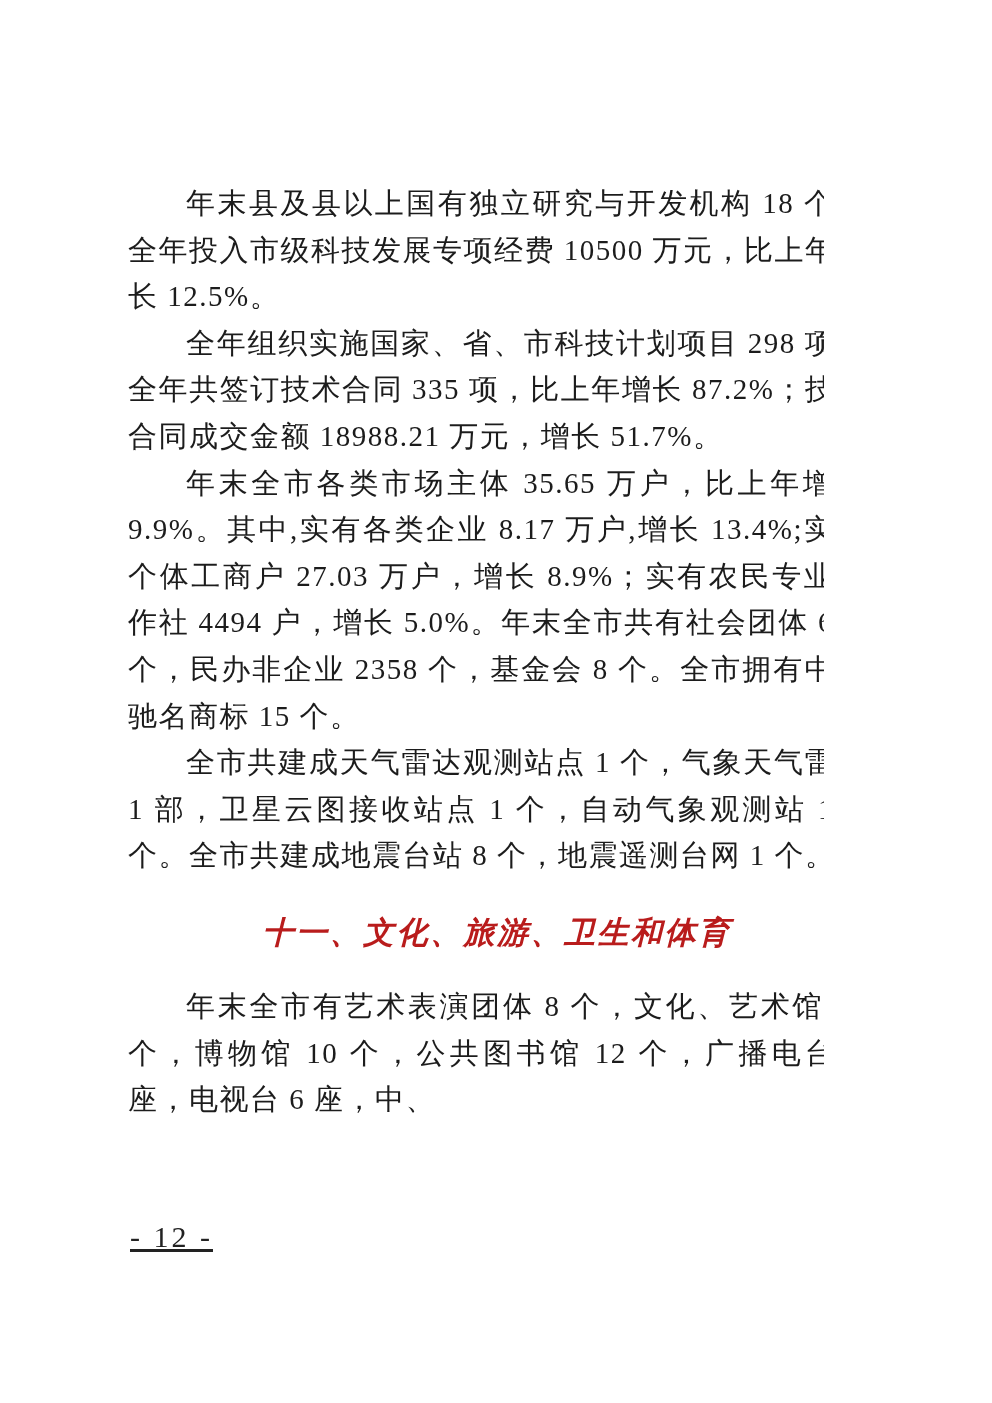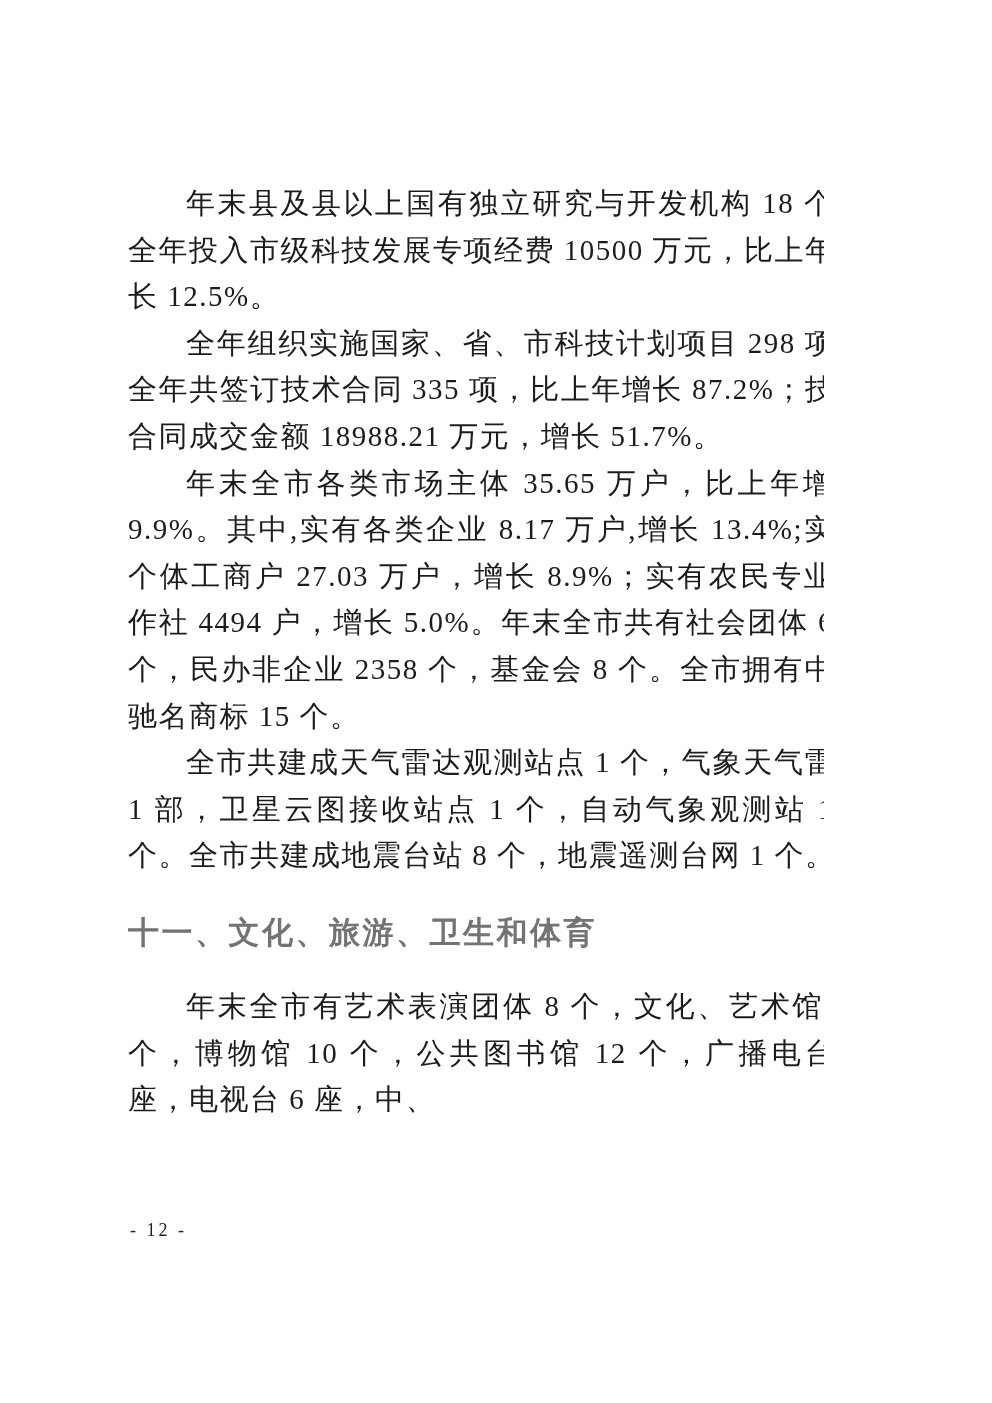--- a/index.html
+++ b/index.html
@@ -31,31 +31,34 @@
     text-justify: inter-ideograph;
     text-indent: 2em;
   }
   .heading {
     margin: 30px 0 27px 0;
     font-family: "Liberation Sans", "DejaVu Sans", sans-serif;
     font-size: 31px;
     line-height: 47px;
     font-weight: bold;
     letter-spacing: 2.5px;
-    color: #737373;
+    color: #b91c1c;
+    text-align: center;
     text-indent: 0;
+    font-style: italic;
   }
   .page-footer {
     position: absolute;
     left: 130px;
     top: 1220px;
     font-family: "Liberation Serif", "DejaVu Serif", serif;
-    font-size: 18px;
+    font-size: 30px;
     letter-spacing: 3px;
     color: #222222;
+    text-decoration: underline;
   }
 </style>
 </head>
 <body>
 
 <div class="page">
   <main class="content">
     <p class="para">年末县及县以上国有独立研究与开发机构 18 个；全年投入市级科技发展专项经费 10500 万元，比上年增长 12.5%。</p>
     <p class="para">全年组织实施国家、省、市科技计划项目 298 项。全年共签订技术合同 335 项，比上年增长 87.2%；技术合同成交金额 18988.21 万元，增长 51.7%。</p>
     <p class="para">年末全市各类市场主体 35.65 万户，比上年增长 9.9%。其中,实有各类企业 8.17 万户,增长 13.4%;实有个体工商户 27.03 万户，增长 8.9%；实有农民专业合作社 4494 户，增长 5.0%。年末全市共有社会团体 635 个，民办非企业 2358 个，基金会 8 个。全市拥有中国驰名商标 15 个。</p>

